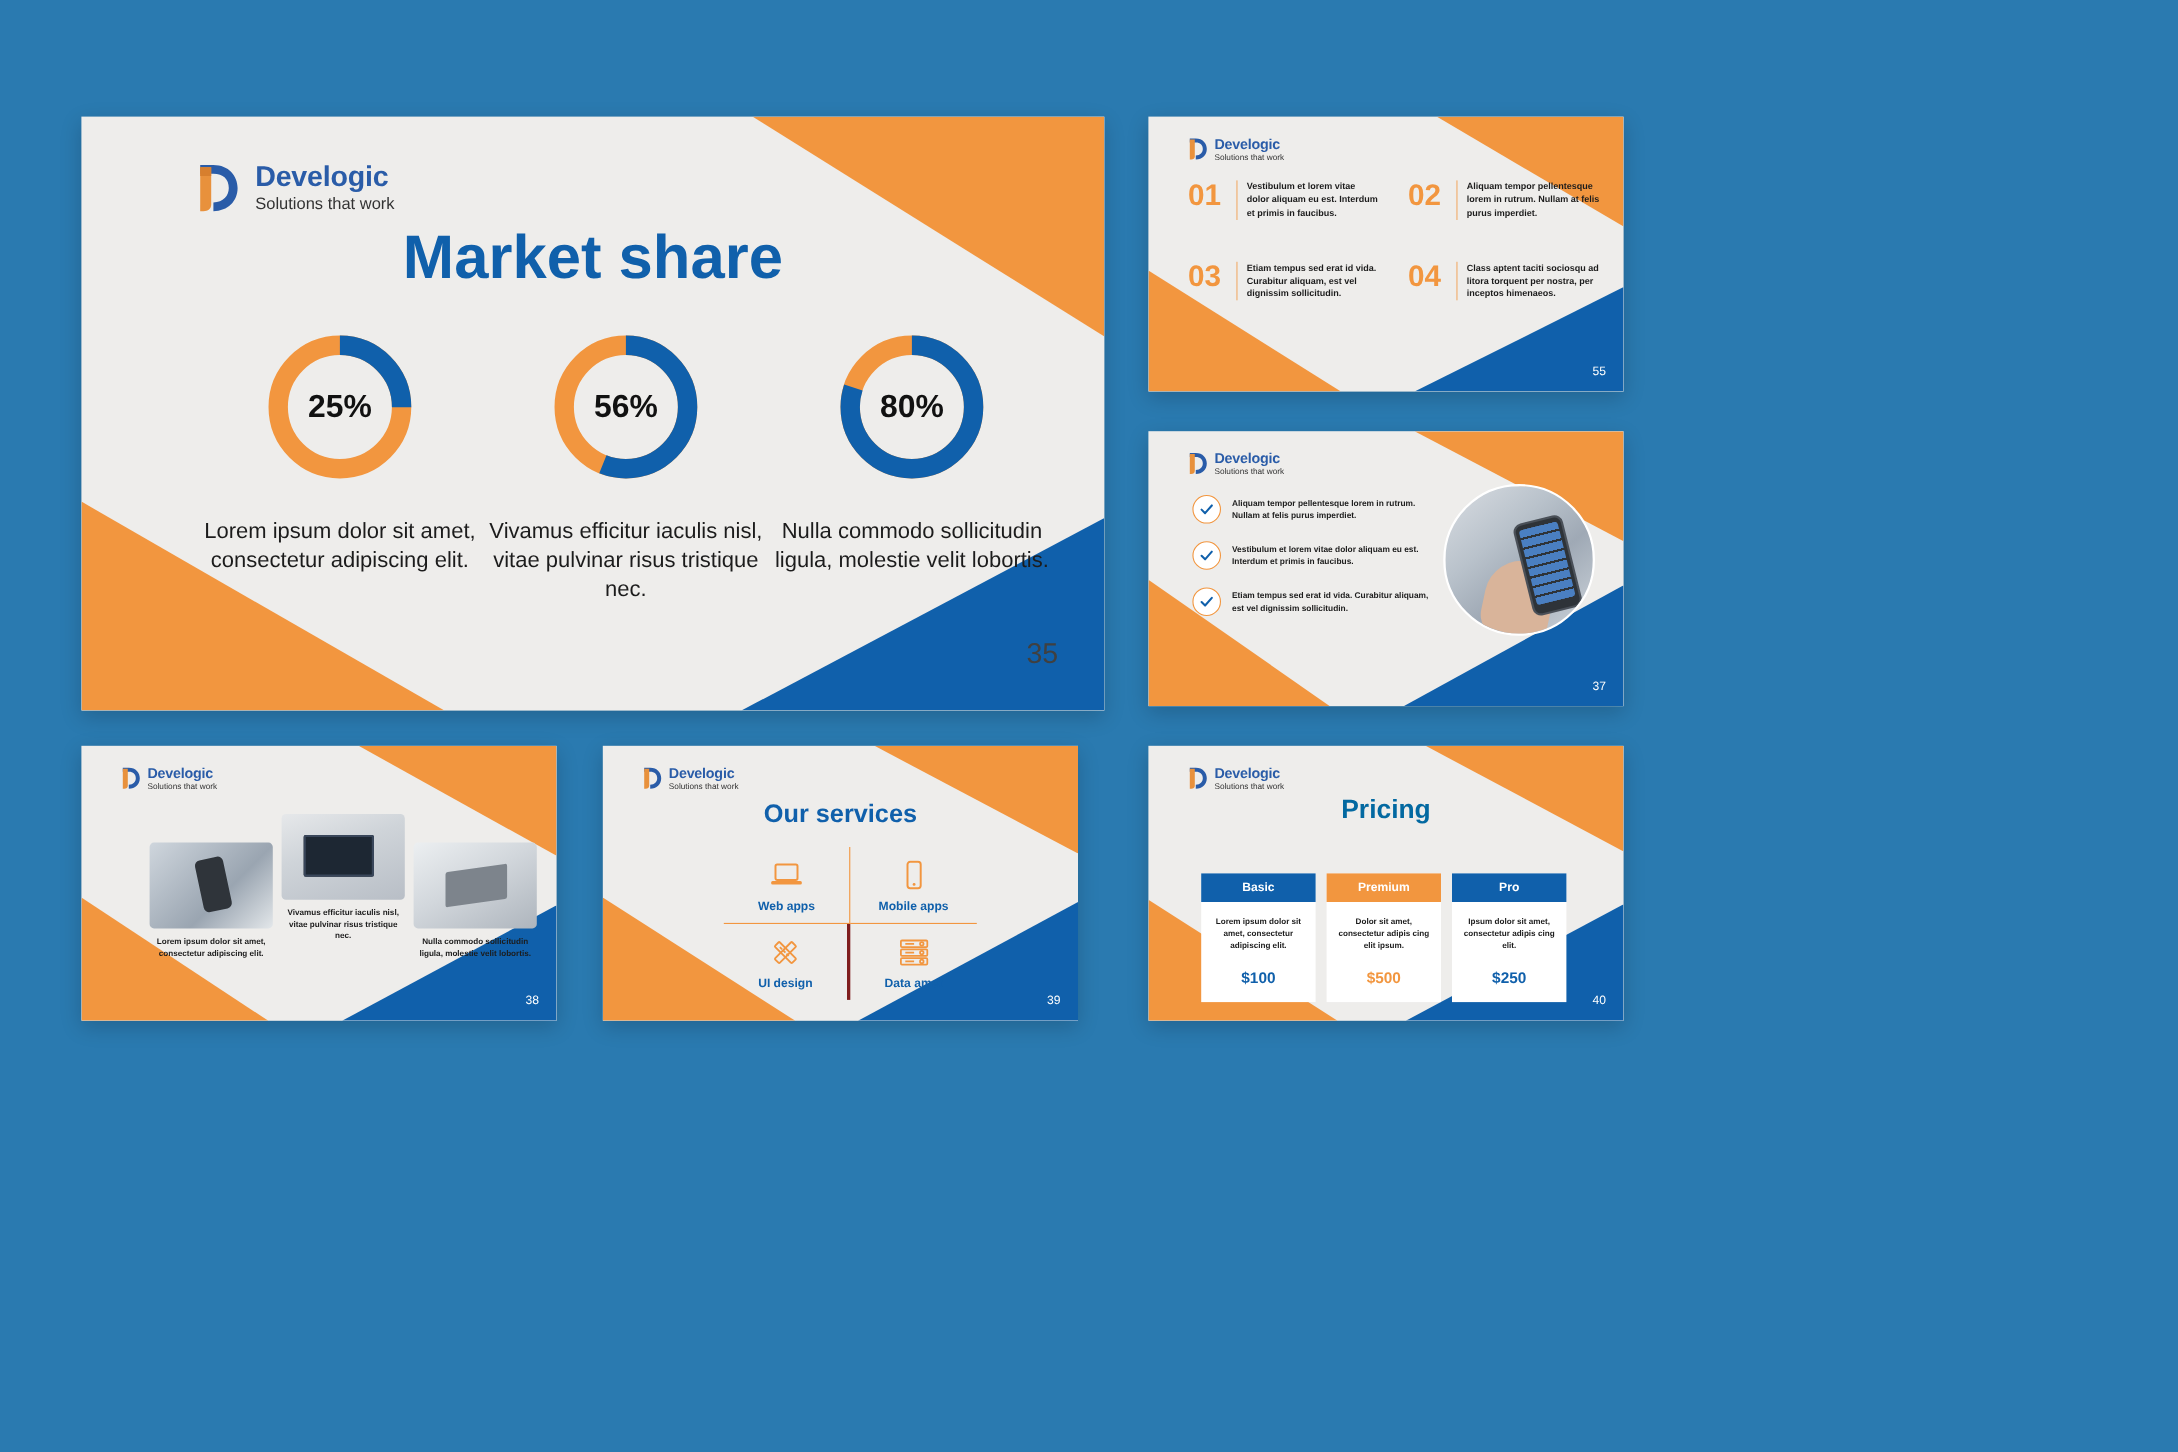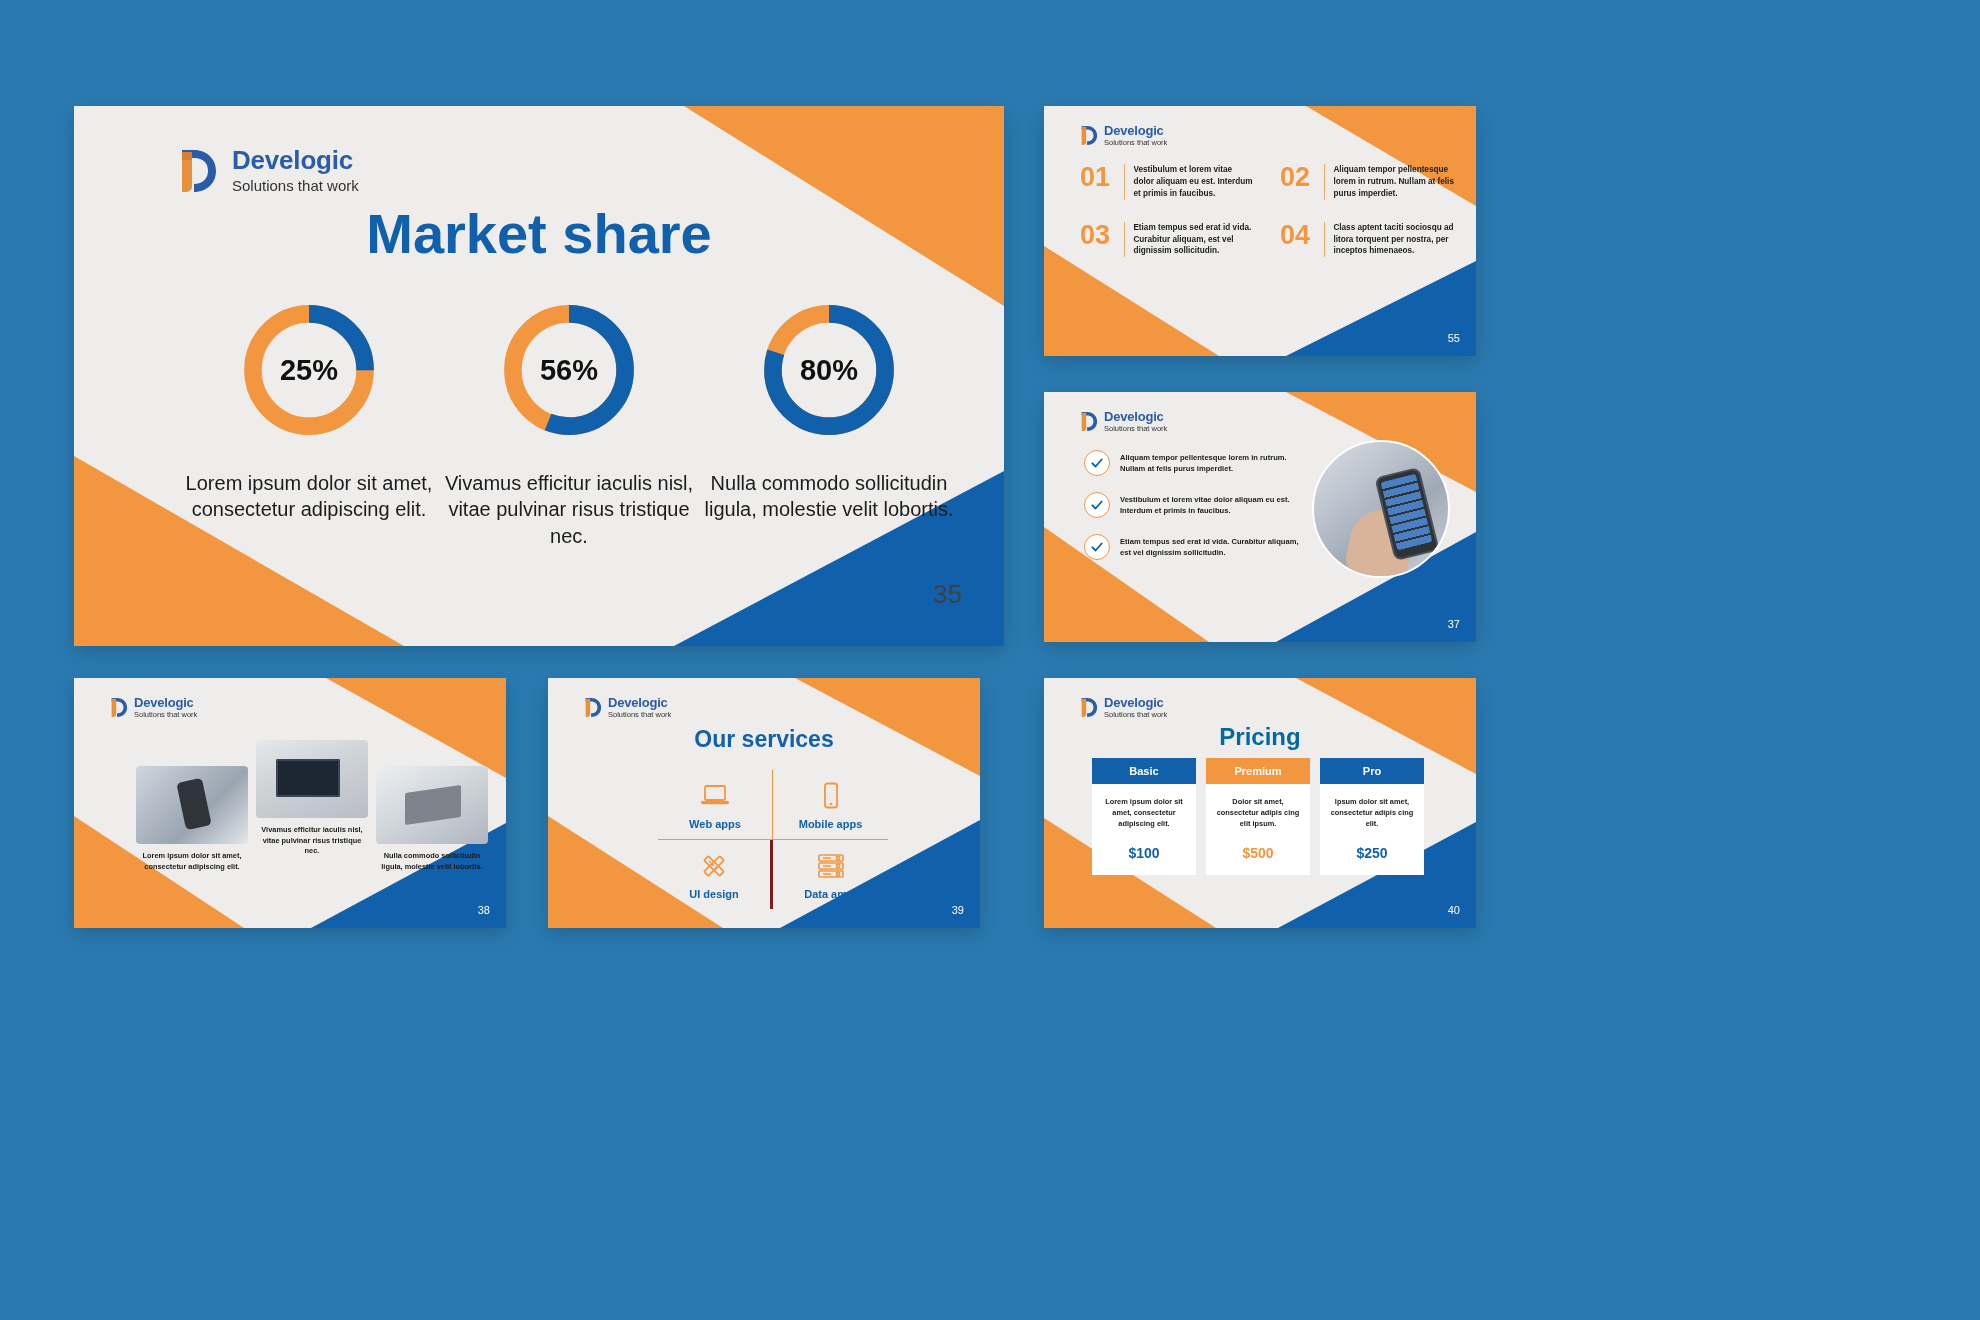--- a/index.html
+++ b/index.html
@@ -75,21 +75,21 @@
   
   #slide36 { left: 1044px; top: 106px; width: 432px; height: 250px; }
   #slide36 .corner-tr { position:absolute; right:0; top:0; width:170px; height:100px;
       background:#f2963f; clip-path: polygon(100% 0, 100% 100%, 0 0); }
   #slide36 .corner-bl { position:absolute; left:0; bottom:0; width:175px; height:110px;
       background:#f2963f; clip-path: polygon(0 0, 0 100%, 100% 100%); }
   #slide36 .corner-br { position:absolute; right:0; bottom:0; width:190px; height:95px;
       background:#1060ab; clip-path: polygon(100% 0, 100% 100%, 0 100%); }
   #slide36 .grid {
     position: absolute; left: 36px; right: 22px; top: 58px;
-    display: grid; grid-template-columns: 1fr 1fr; gap: 22px 26px;
+    display: grid; grid-template-columns: 1fr 1fr; gap: 38px 26px;
   }
   .numitem { display: flex; align-items: flex-start; }
   .numitem .num { font-size: 27px; font-weight: 700; color: #f2963f; line-height: 1; width: 44px; flex: none; }
   .numitem .bar { width: 1px; background: #f2963f; align-self: stretch; margin-right: 9px; opacity: .75; }
   .numitem .ntxt { font-size: 8.2px; line-height: 1.45; color: #1c1c1c; font-weight: 600; }
   #slide36 .pagenum { right: 16px; bottom: 12px; }
 
   
   #slide37 { left: 1044px; top: 392px; width: 432px; height: 250px; }
   #slide37 .corner-tr { position:absolute; right:0; top:0; width:190px; height:100px;
@@ -174,21 +174,21 @@
   #slide40 { left: 1044px; top: 678px; width: 432px; height: 250px; }
   #slide40 .corner-tr { position:absolute; right:0; top:0; width:180px; height:96px;
       background:#f2963f; clip-path: polygon(100% 0, 100% 100%, 0 0); }
   #slide40 .corner-bl { position:absolute; left:0; bottom:0; width:172px; height:110px;
       background:#f2963f; clip-path: polygon(0 0, 0 100%, 100% 100%); }
   #slide40 .corner-br { position:absolute; right:0; bottom:0; width:198px; height:106px;
       background:#1060ab; clip-path: polygon(100% 0, 100% 100%, 0 100%); }
   #slide40 .ptitle { position:absolute; left:0; right:0; top: 45px; text-align:center;
       font-size: 24px; font-weight: 700; color:#0369a1; }
   #slide40 .ptable { position:absolute; left: 48px; top: 80px; display:flex; gap: 10px; }
-  .plan { width: 104px; background:#fff; }
+  .plan { width: 104px; background:#fff;margin-top:36px; }
   .plan .phead { text-align:center; color:#fff; font-weight:700; font-size: 11px; padding: 7px 0; }
   .plan .pbody { padding: 12px 9px 14px; text-align:center; }
   .plan .pdesc { font-size: 7.4px; line-height: 1.5; color:#1c1c1c; font-weight: 600;}
   .plan .pprice { margin-top: 16px; font-size: 14px; font-weight: 700; }
   #slide40 .pagenum { right: 16px; bottom: 12px; }
 </style>
 </head>
 <body>
 
 <div class="slide shadow" id="slide35">

